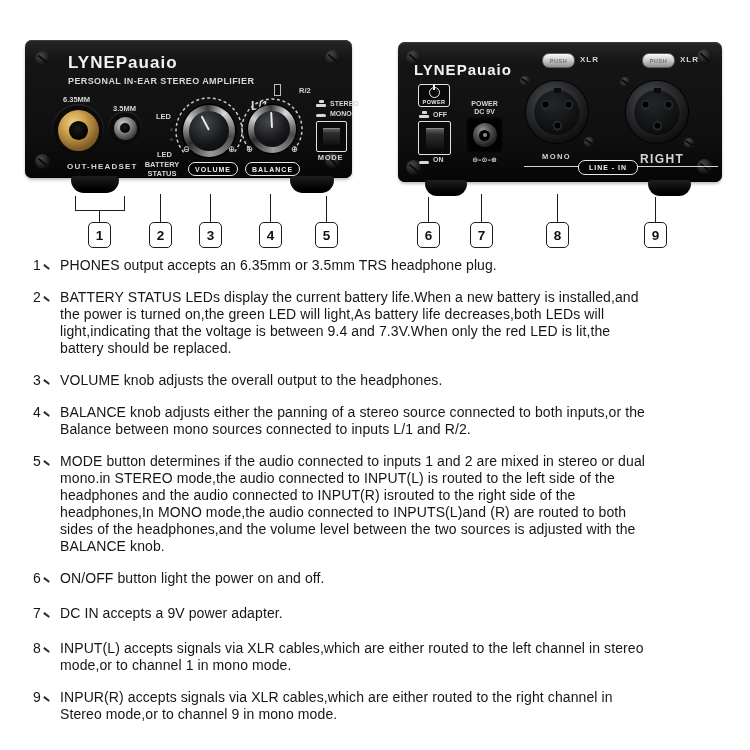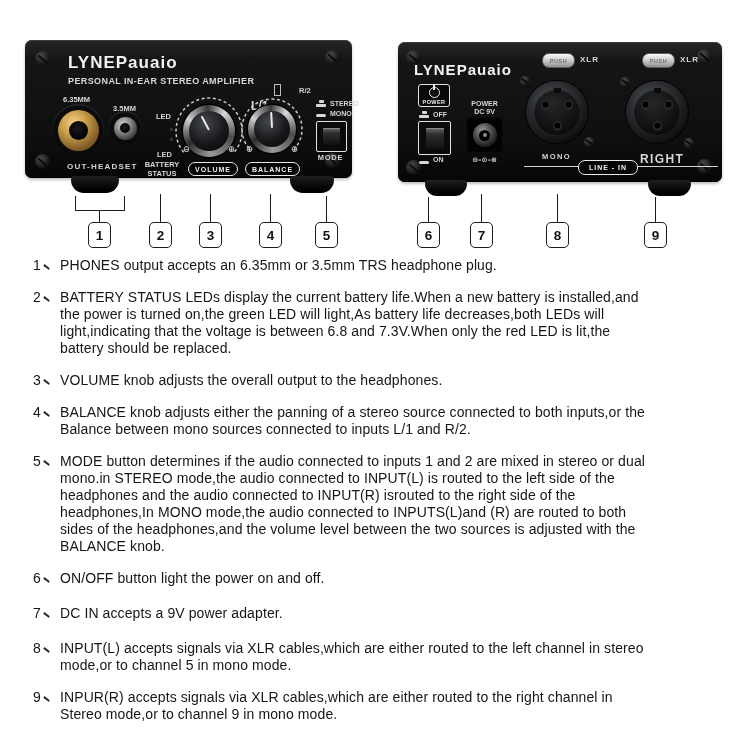--- a/index.html
+++ b/index.html
@@ -258,21 +258,21 @@
     <div class="li-item">
       <span class="li-num">1</span>
         <span class="cjk-comma"></span>
       <span class="li-text">PHONES output accepts an 6.35mm or 3.5mm TRS headphone plug.</span>
     </div>
     <div class="li-item">
       <span class="li-num">2</span>
         <span class="cjk-comma"></span>
       <span class="li-text">BATTERY STATUS LEDs display the current battery life.When a new battery is installed,and
 the power is turned on,the green LED will light,As battery life decreases,both LEDs will
-light,indicating that the voltage is between 6.8 and 7.3V.When only the red LED is lit,the
+light,indicating that the voltage is between 9.4 and 7.3V.When only the red LED is lit,the
 battery should be replaced.</span>
     </div>
     <div class="li-item">
       <span class="li-num">3</span>
         <span class="cjk-comma"></span>
       <span class="li-text">VOLUME knob adjusts the overall output to the headphones.</span>
     </div>
     <div class="li-item">
       <span class="li-num">4</span>
         <span class="cjk-comma"></span>
@@ -296,21 +296,21 @@
     </div>
     <div class="li-item gapbig">
       <span class="li-num">7</span>
         <span class="cjk-comma"></span>
       <span class="li-text">DC IN accepts a 9V power adapter.</span>
     </div>
     <div class="li-item">
       <span class="li-num">8</span>
         <span class="cjk-comma"></span>
       <span class="li-text">INPUT(L) accepts signals via XLR cables,which are either routed to the left channel in stereo
-mode,or to channel 5 in mono mode.</span>
+mode,or to channel 1 in mono mode.</span>
     </div>
     <div class="li-item">
       <span class="li-num">9</span>
         <span class="cjk-comma"></span>
       <span class="li-text">INPUR(R) accepts signals via XLR cables,which are either routed to the right channel in
 Stereo mode,or to channel 9 in mono mode.</span>
     </div>
   </div>
 </div>
 

